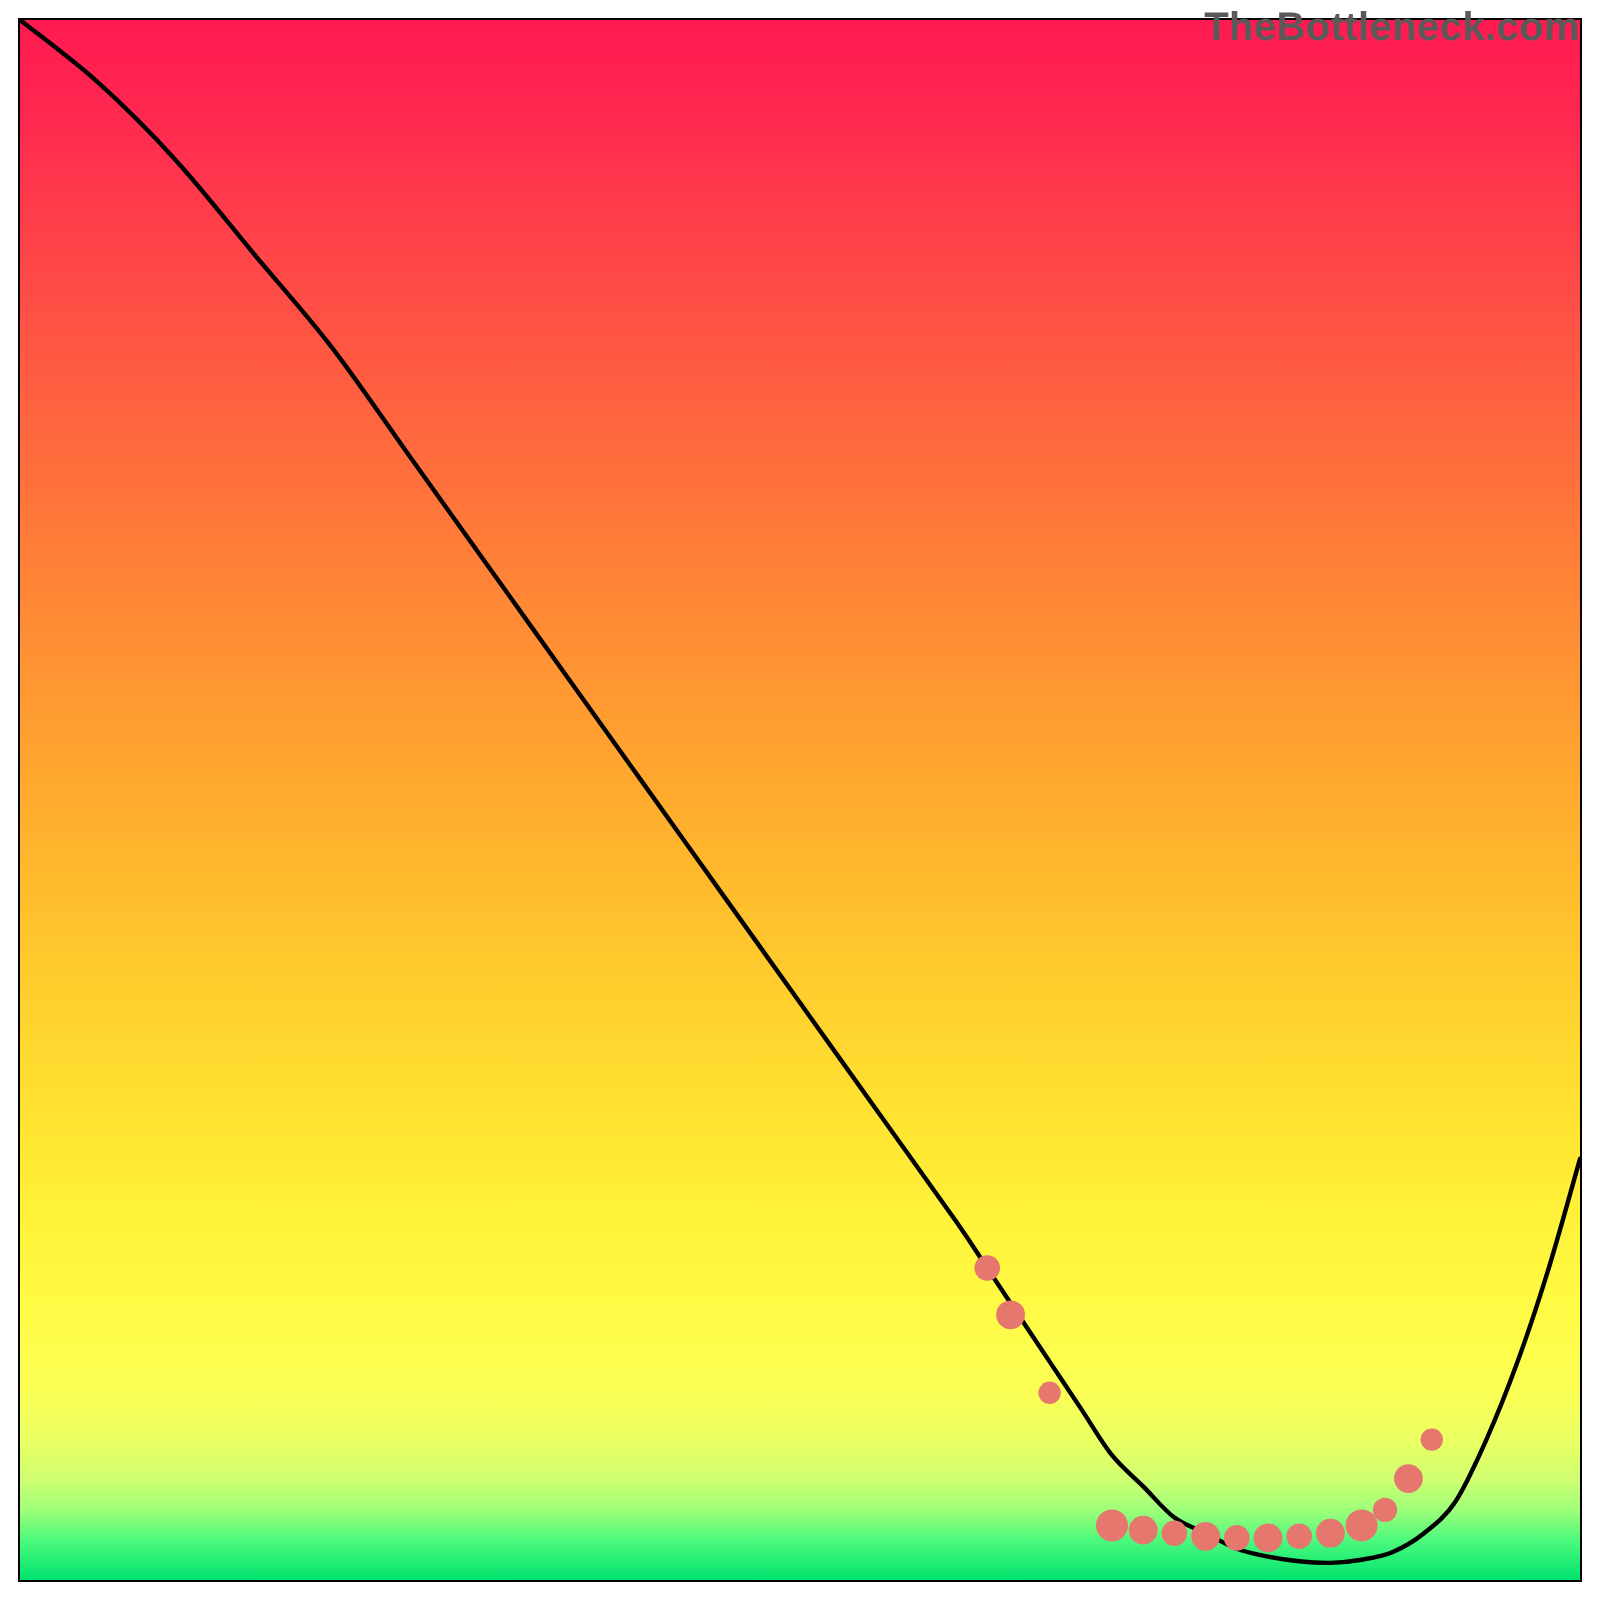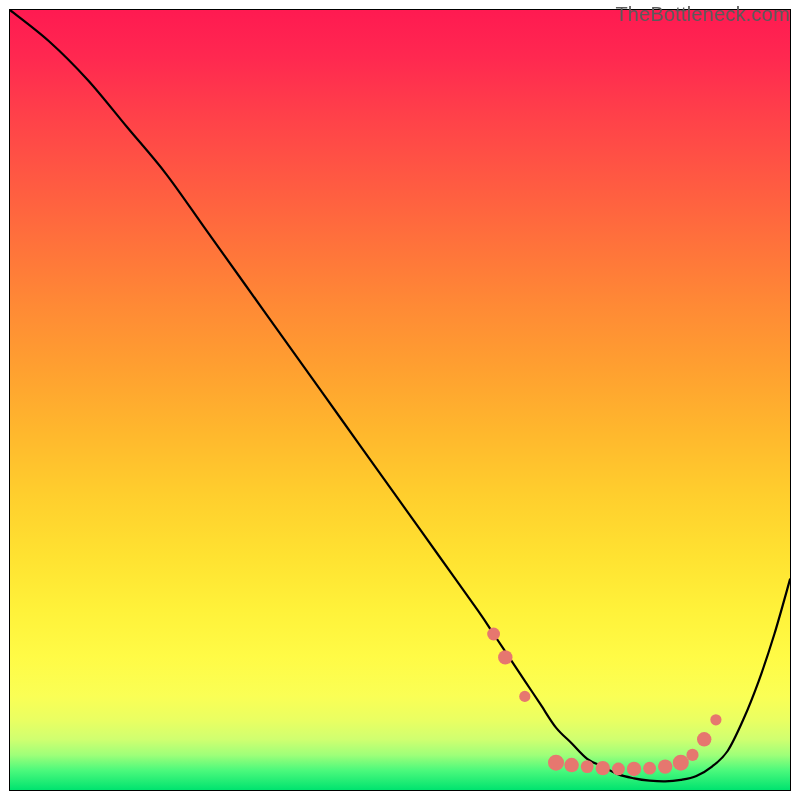--- a/index.html
+++ b/index.html
@@ -14,21 +14,21 @@
     position: relative;
     width: 800px;
     height: 800px;
     background: #ffffff;
   }
   .watermark {
     position: absolute;
     top: 3px;
     right: 10px;
     font-size: 20px;
-    font-weight: 400;
+    font-weight: 700;
     color: #5a5a5a;
     letter-spacing: 0.2px;
     z-index: 30;
   }
   .frame {
     position: absolute;
     left: 9px;
     top: 9px;
     width: 782px;
     height: 782px;

